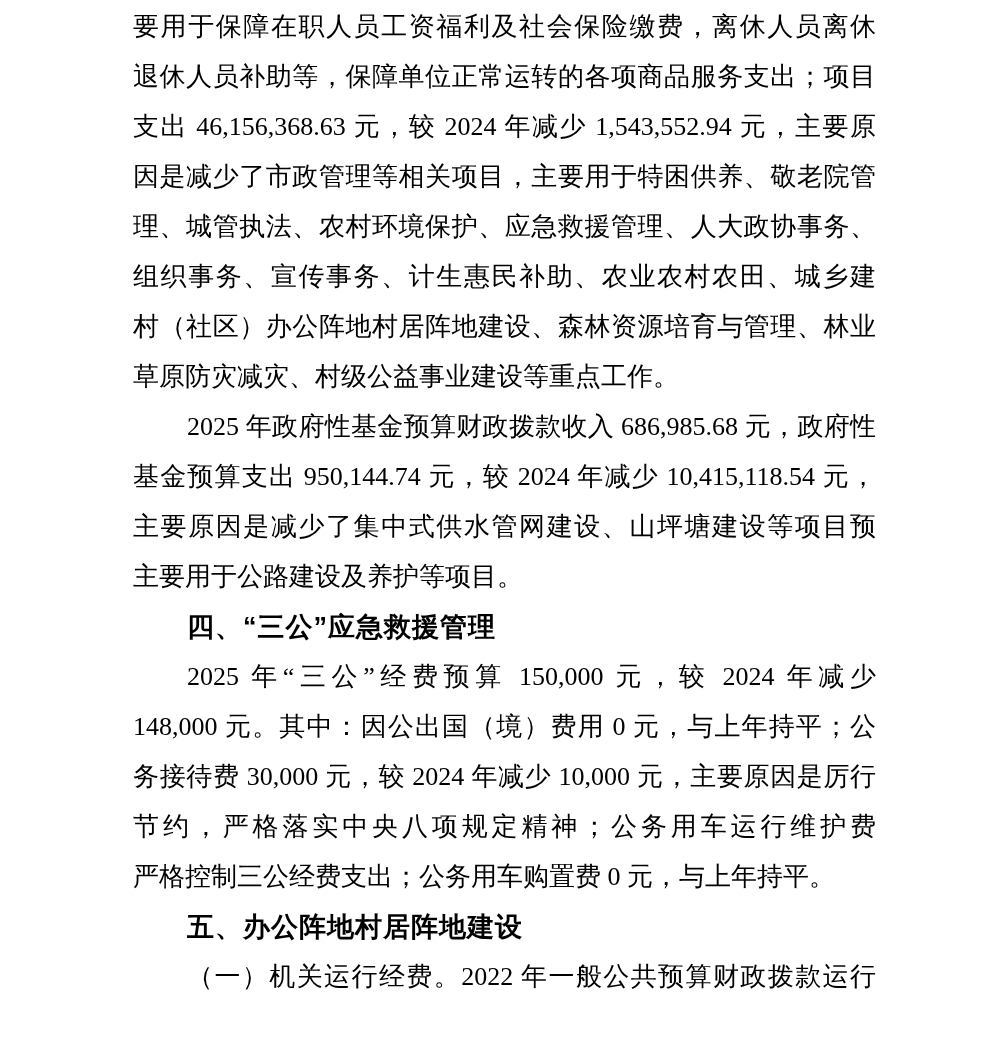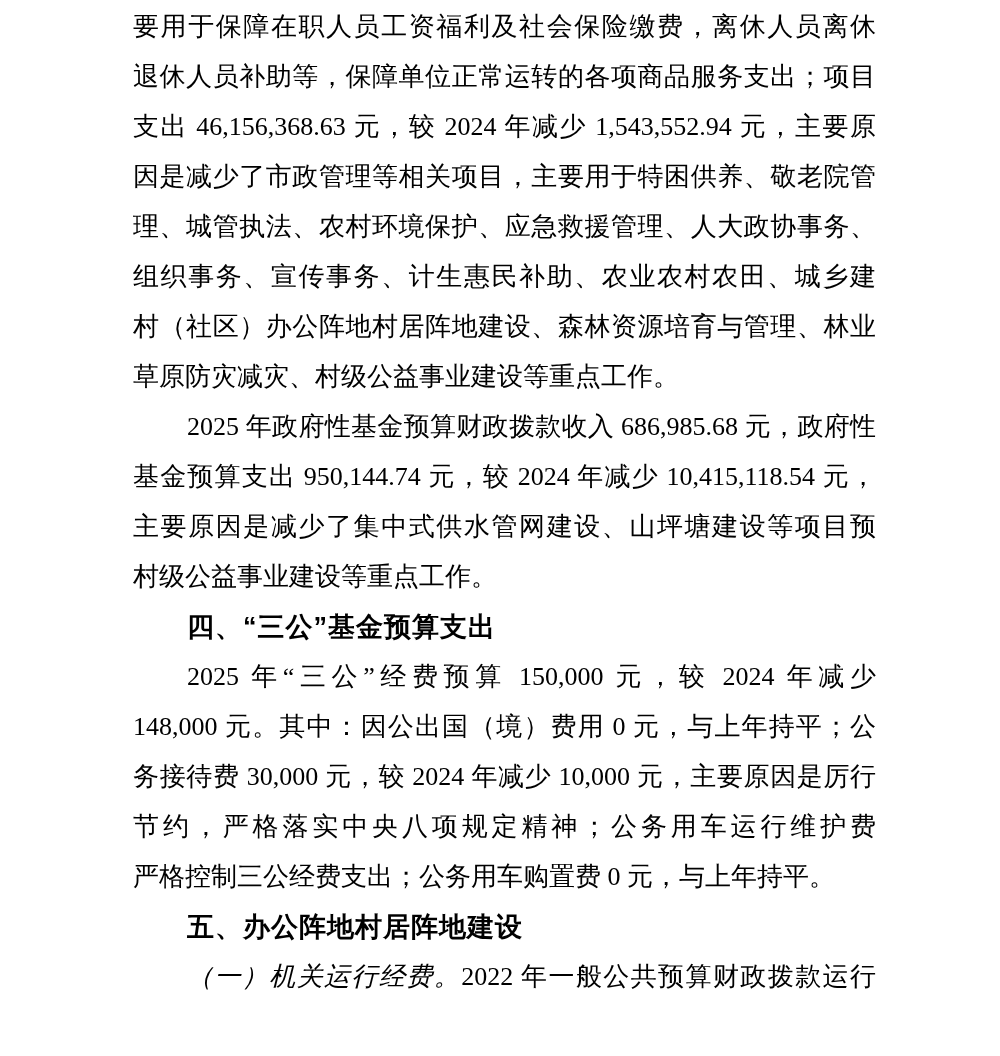--- a/index.html
+++ b/index.html
@@ -38,41 +38,40 @@
   }
   .line.heading {
     font-family: "Liberation Sans", "DejaVu Sans", sans-serif;
     font-weight: bold;
     font-size: 27px;
     letter-spacing: 1px;
     text-align: left;
     text-align-last: left;
   }
   .seg-kaiti {
-    font-style: italic;
   }
 </style>
 </head>
 <body>
 
 <div class="page">
   <div class="doc-body">
       <div class="line body justify">要用于保障在职人员工资福利及社会保险缴费，离休人员离休费，</div>
       <div class="line body justify">退休人员补助等，保障单位正常运转的各项商品服务支出；项目</div>
       <div class="line body justify">支出 46,156,368.63 元，较 2024 年减少 1,543,552.94 元，主要原</div>
       <div class="line body justify">因是减少了市政管理等相关项目，主要用于特困供养、敬老院管</div>
       <div class="line body justify">理、城管执法、农村环境保护、应急救援管理、人大政协事务、</div>
       <div class="line body justify">组织事务、宣传事务、计生惠民补助、农业农村农田、城乡建设、</div>
       <div class="line body justify">村（社区）办公阵地村居阵地建设、森林资源培育与管理、林业</div>
       <div class="line body nojustify">草原防灾减灾、村级公益事业建设等重点工作。</div>
       <div class="line body justify indent">2025 年政府性基金预算财政拨款收入 686,985.68 元，政府性</div>
       <div class="line body justify">基金预算支出 950,144.74 元，较 2024 年减少 10,415,118.54 元，</div>
       <div class="line body justify">主要原因是减少了集中式供水管网建设、山坪塘建设等项目预算，</div>
-      <div class="line body nojustify">村级公益事业建设等重点工作。</div>
-      <div class="line heading nojustify indent">四、“三公”基金预算支出</div>
+      <div class="line body nojustify">主要用于公路建设及养护等项目。</div>
+      <div class="line heading nojustify indent">四、“三公”应急救援管理</div>
       <div class="line body justify indent">2025 年“三公”经费预算 150,000 元，较 2024 年减少</div>
       <div class="line body justify">148,000 元。其中：因公出国（境）费用 0 元，与上年持平；公</div>
       <div class="line body justify">务接待费 30,000 元，较 2024 年减少 10,000 元，主要原因是厉行</div>
       <div class="line body justify">节约，严格落实中央八项规定精神；公务用车运行维护费</div>
       <div class="line body nojustify">严格控制三公经费支出；公务用车购置费 0 元，与上年持平。</div>
       <div class="line heading nojustify indent">五、办公阵地村居阵地建设</div>
       <div class="line body justify indent"><span class="seg-kaiti">（一）机关运行经费。</span><span class="seg-plain">2022 年一般公共预算财政拨款运行</span></div>
     </div>
 </div>
 

